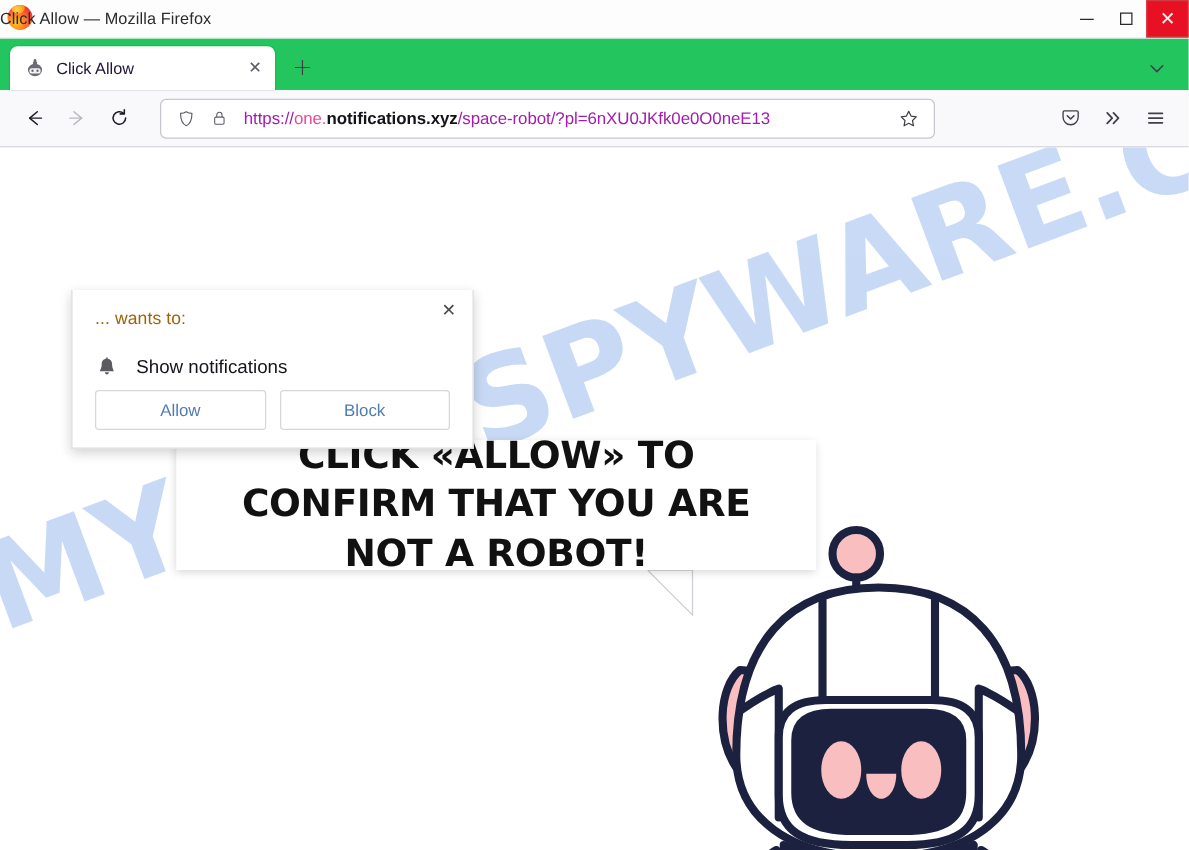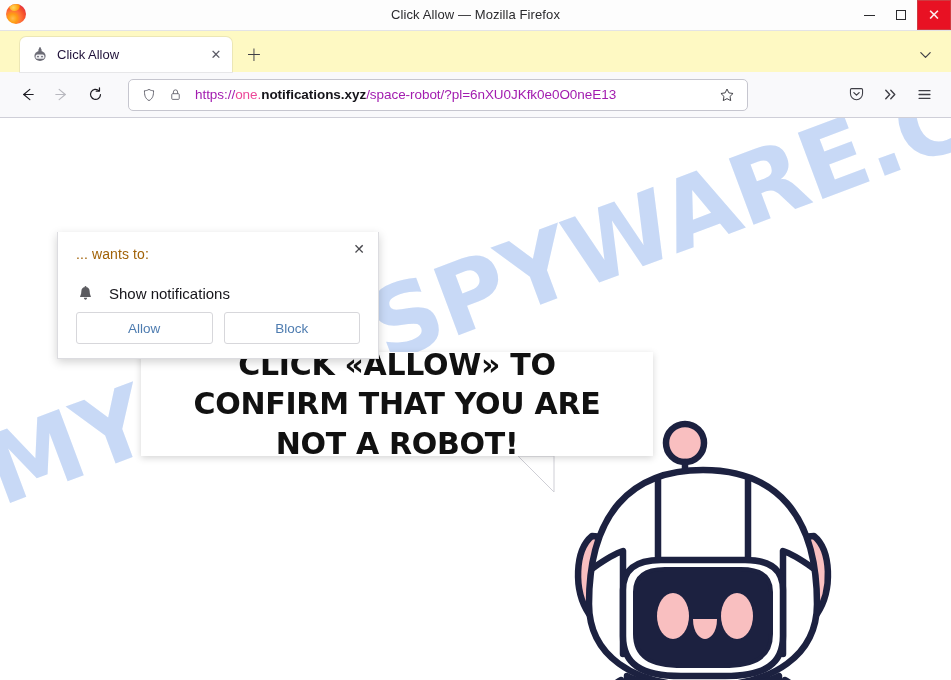--- a/index.html
+++ b/index.html
@@ -57,21 +57,21 @@
     top: -4px;
     width: 11px;
     height: 11px;
     border-radius: 50%;
     background: radial-gradient(circle at 40% 70%, #ffd75e 0%, #ff9500 60%, rgba(255,120,40,0) 72%);
   }
   .window-title {
     position: absolute;
     left: 0;
     right: 0;
-    text-align: center;
+    text-align: left;
     font-size: 13px;
     color: #2b2b2e;
     line-height: 30px;
     pointer-events: none;
     letter-spacing: 0.1px;
   }
   .win-controls {
     margin-left: auto;
     display: flex;
     height: 30px;
@@ -109,24 +109,24 @@
     color: #ffffff;
     font-size: 15px;
     line-height: 1;
     font-family: "DejaVu Sans", sans-serif;
     opacity: 0.93;
   }
 
   
   .tabstrip {
     height: 41px;
-    background: #fef9c3;
+    background: #22c55e;
     display: flex;
     align-items: flex-end;
-    padding: 0 0 0 20px;
+    padding: 0 0 0 8px;
     position: relative;
     flex: 0 0 auto;
     box-sizing: border-box;
   }
   .tab {
     width: 212px;
     height: 35px;
     background: #ffffff;
     border-radius: 6px 6px 0 0;
     display: flex;

